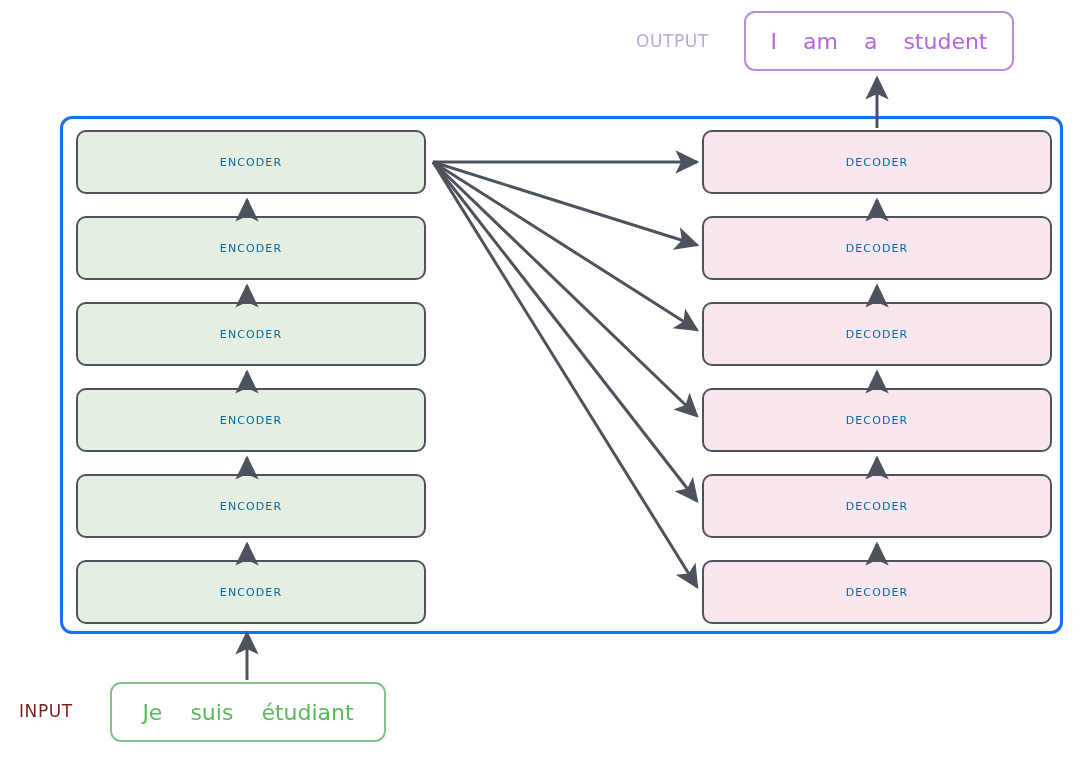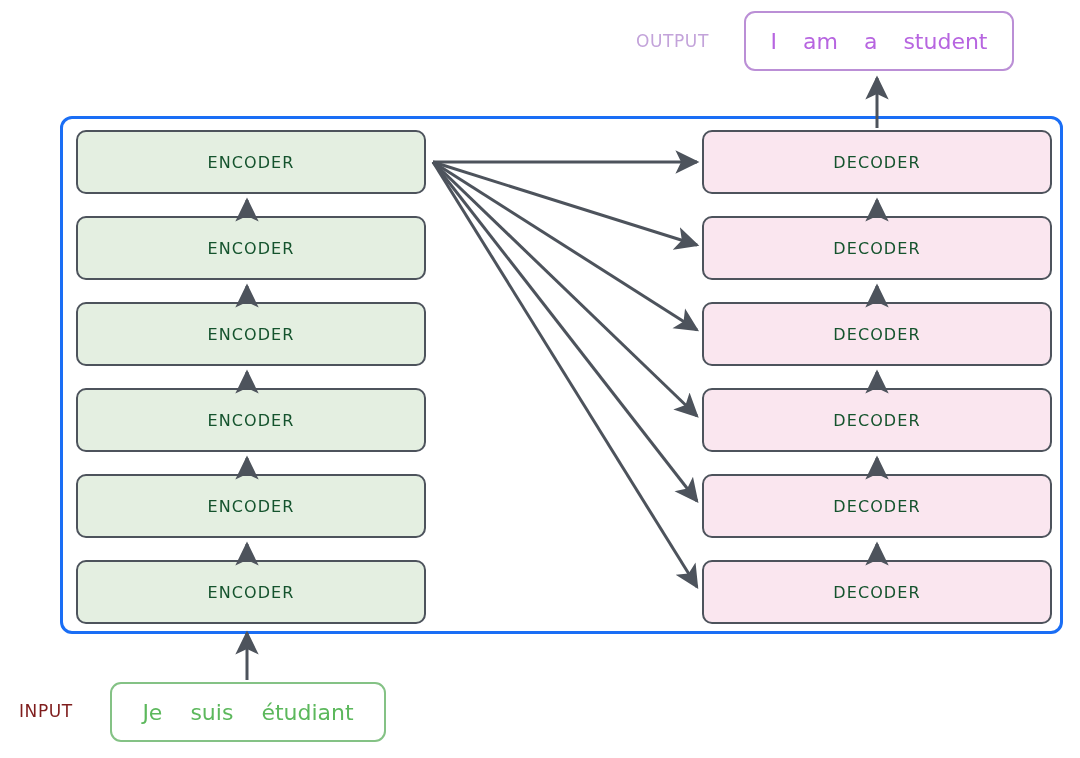--- a/index.html
+++ b/index.html
@@ -118,23 +118,23 @@
     box-sizing: border-box;
     border: 2.5px solid #4d535c;
     border-radius: 10px;
     margin-bottom: 22px;
     display: flex;
     align-items: center;
     justify-content: center;
   }
   .block:last-child { margin-bottom: 0; }
   .block .label {
-    font-size: 16px;
+    font-size: 11px;
     letter-spacing: 1.1px;
-    color: #14532d;
+    color: #0369a1;
     white-space: nowrap;
   }
   .block.encoder { background: #e4efe1; }
   .block.decoder { background: #fae6ef; }
 
   svg.overlay {
     position: absolute;
     left: 0;
     top: 0;
     width: 1080px;

